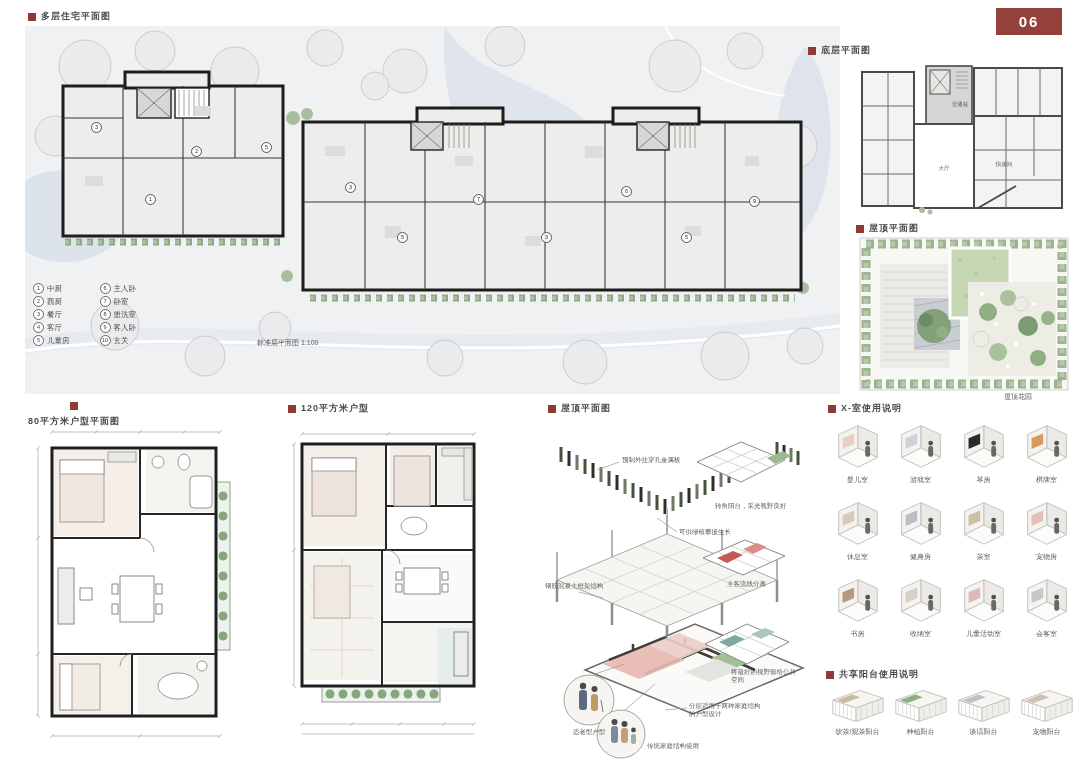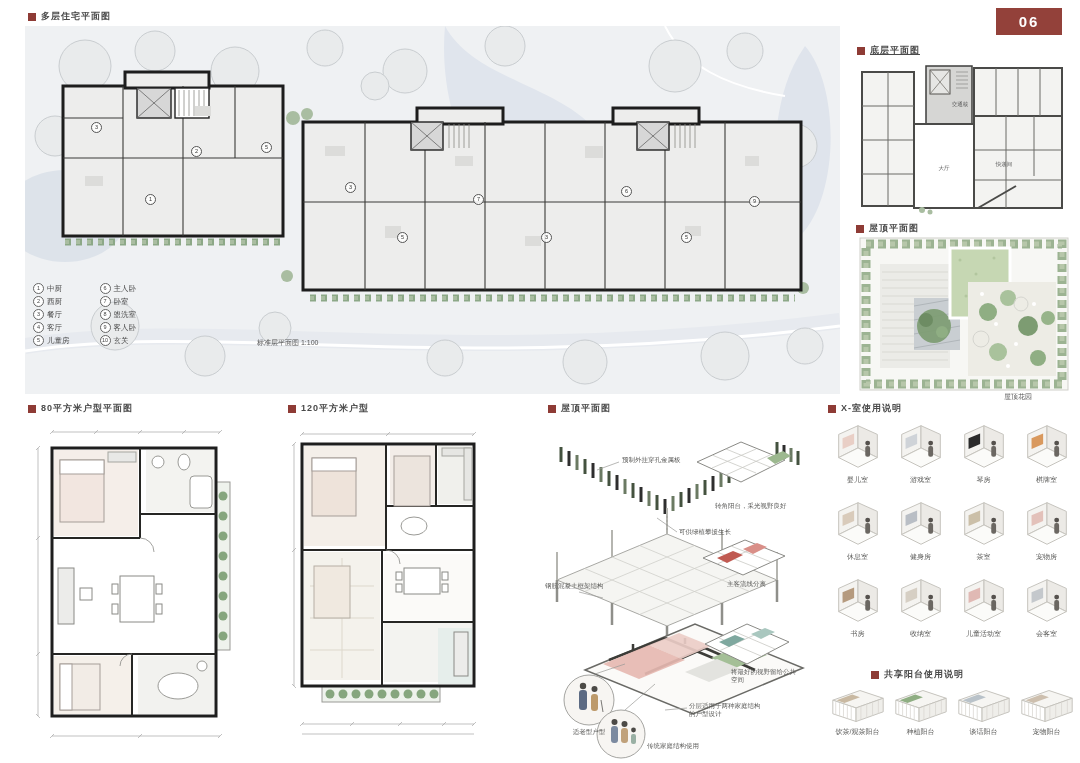--- a/index.html
+++ b/index.html
@@ -212,21 +212,21 @@
         </div>
 
         <div class="legend-item">
           <span class="lnum">10</span>
           <span>玄关</span>
         </div>
       </div>
     <div class="caption" style="left:232px;top:312px;">标准层平面图 1:100</div>
   </div>
 
-  <div class="sec-header" style="left:857px;top:44px;text-decoration:underline;">
+  <div class="sec-header" style="left:808px;top:44px;">
     <span class="sq"></span>
     <span>底层平面图</span>
   </div>
   <div class="panel" style="left:856px;top:58px;">
     <svg width="212" height="158" viewBox="0 0 212 158">
       <rect width="212" height="158" fill="#ffffff"></rect>
       <g stroke="#4a4a48" fill="#f3f3f1" stroke-width="2">
         <rect x="6" y="14" width="52" height="134"></rect>
         <rect x="118" y="10" width="88" height="48"></rect>
         <rect x="118" y="58" width="88" height="92"></rect>
@@ -321,21 +321,21 @@
       <circle cx="172" cy="92" r="10" fill="#7d9c72"></circle>
         <circle cx="142" cy="118" r="9" fill="#a9c29c"></circle>
       <circle cx="182" cy="124" r="8" fill="#8fae83"></circle>
         <circle cx="192" cy="84" r="7" fill="#97b48a"></circle>
       <circle cx="125" cy="105" r="8" fill="none" stroke="#d5d5cf"></circle>
         <circle cx="165" cy="70" r="7" fill="none" stroke="#d5d5cf"></circle>
     </svg>
     <div class="caption" style="left:148px;top:158px;">屋顶花园</div>
   </div>
 
-  <div class="sec-header" style="left:28px;top:402px;">
+  <div class="sec-header" style="left:28px;top:402px;flex-direction:column;">
     <span class="sq"></span>
     <span>80平方米户型平面图</span>
   </div>
   <div class="panel" style="left:28px;top:418px;">
     <svg width="210" height="332" viewBox="0 0 210 332">
       <g stroke="#999" stroke-width="0.6">
         <line x1="24" y1="14" x2="192" y2="14"></line>
         <line x1="22" y1="16" x2="26" y2="12"></line>
           <line x1="66" y1="16" x2="70" y2="12"></line>
           <line x1="110" y1="16" x2="114" y2="12"></line>
@@ -752,21 +752,21 @@
           <polygon points="30,7 50,16 50,40 30,30" fill="#eceae6" stroke="#c4c2bc"></polygon>
           <polygon points="10,40 30,30 50,40 30,50" fill="#fbfbf9" stroke="#c4c2bc"></polygon>
           <polygon points="14,20 26,15 26,26 14,31" style="fill: rgb(196, 200, 204);"></polygon>
           <circle cx="40" cy="25" r="2.5" fill="#55514d"></circle>
           <rect x="37.5" y="28" width="5" height="11" rx="2" fill="#6b6762"></rect>
         </svg>
         <div class="lbl">会客室</div>
       </div>
     </div>
 
-  <div class="sec-header" style="left:871px;top:668px;">
+  <div class="sec-header" style="left:826px;top:668px;">
     <span class="sq"></span>
     <span>共享阳台使用说明</span>
   </div>
   <div class="usage-grid" style="left:826px;top:686px;">
 
       <div class="usage-cell">
         <svg width="62" height="40" viewBox="0 0 64 40">
           <polygon points="6,14 34,4 58,12 30,22" fill="#f6f5f2" stroke="#c4c2bc"></polygon>
           <polygon points="6,14 30,22 30,36 6,28" fill="#ffffff" stroke="#c4c2bc"></polygon>
           <polygon points="30,22 58,12 58,26 30,36" fill="#efeeea" stroke="#c4c2bc"></polygon>

